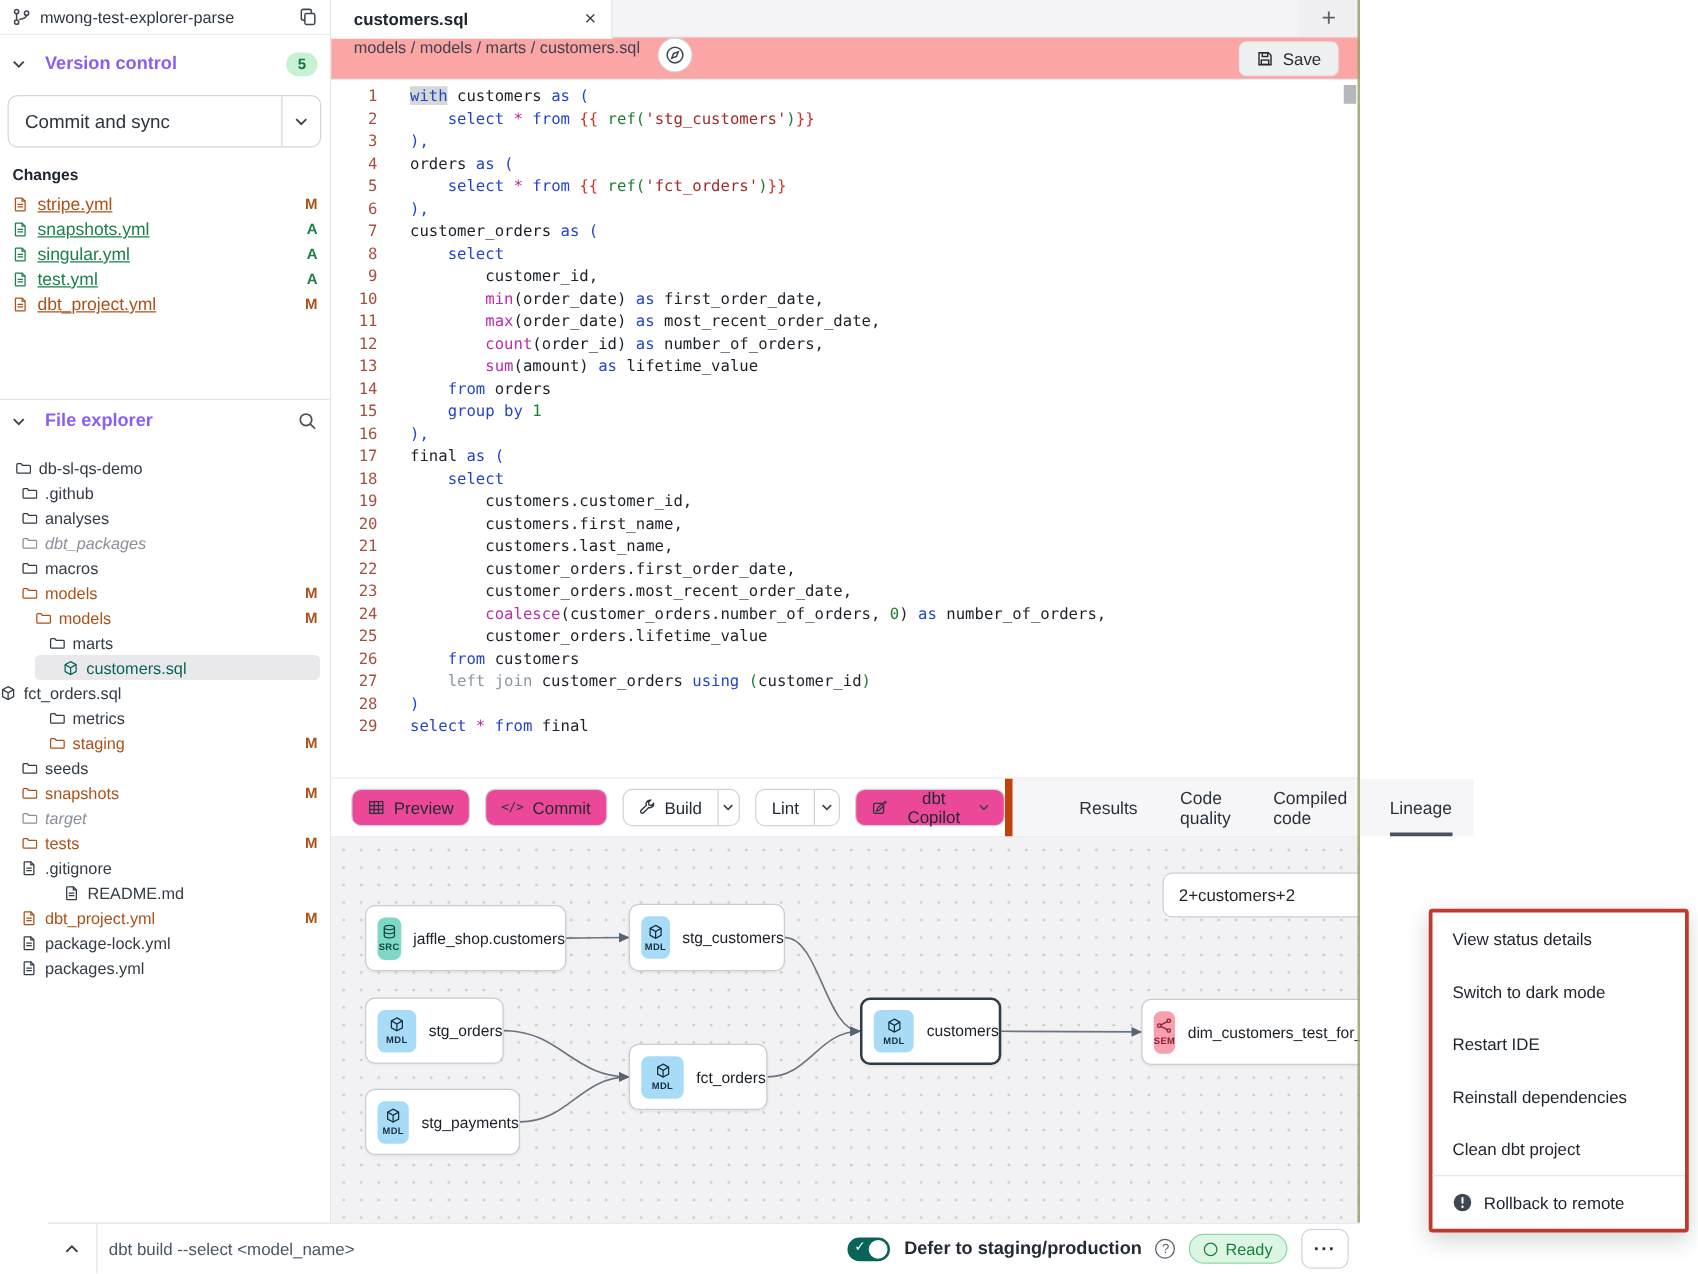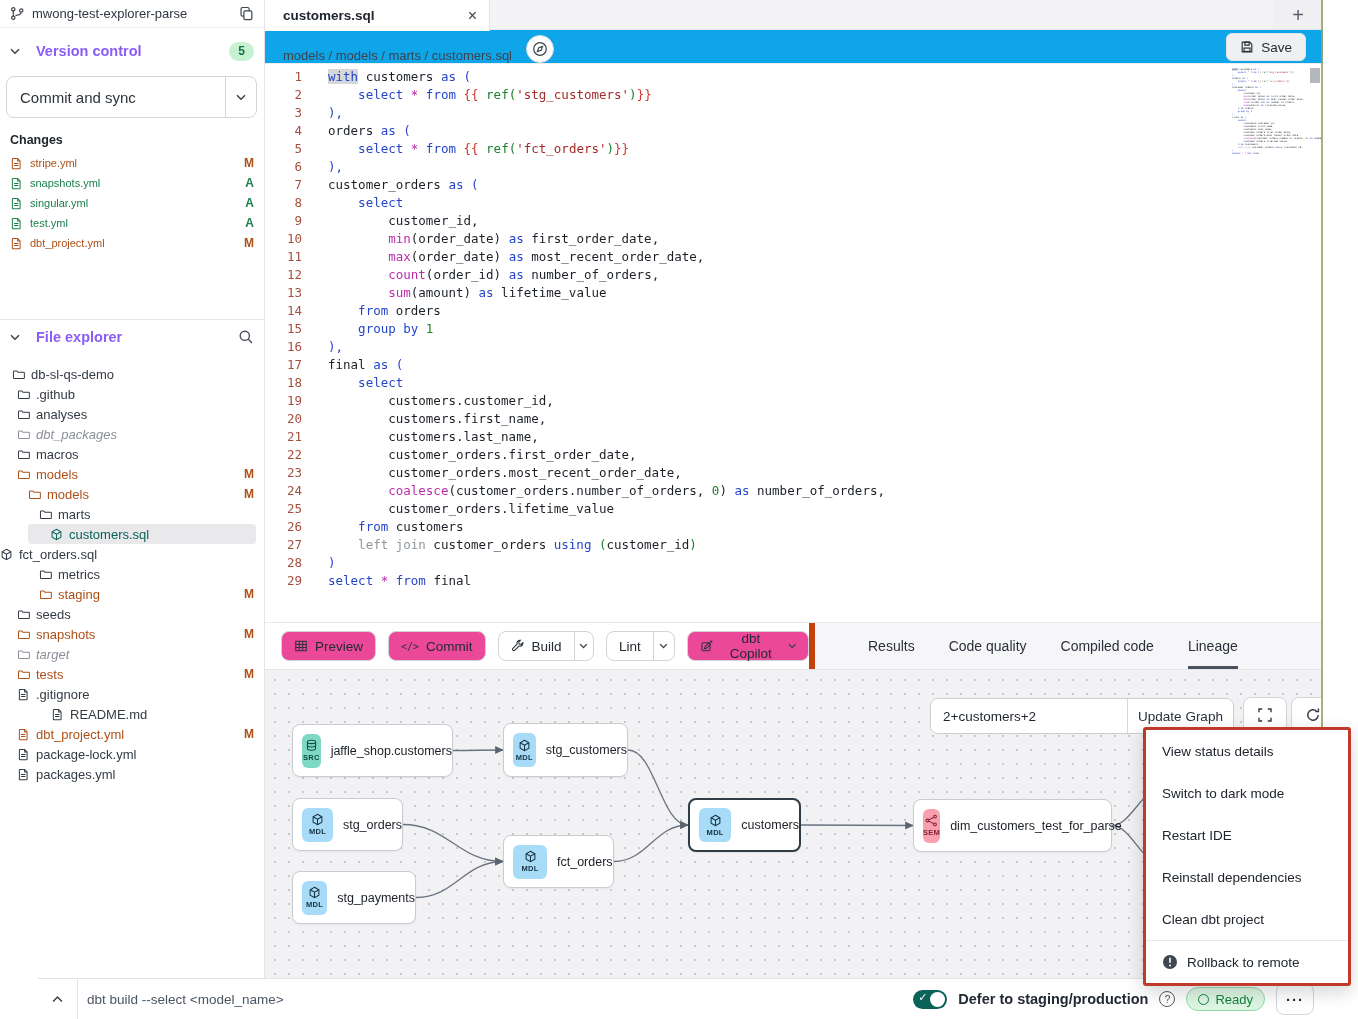--- a/index.html
+++ b/index.html
@@ -1,18 +1,18 @@
 <!DOCTYPE html>
 <html style="--accent: #0a6359; --added: #1a7f4b; --rust: #ad5018; --menured: #c03a2b; --kw: #2545c9; --fn: #bb2daa; --str: #a52a2a; --jj: #cf3327; --ref: #1d8031; --num: #1d8031; --gray: #8f979e; --ln: #a5503e; --ready: #15803d;"><head>
 <meta charset="utf-8">
 <style>
   * { margin:0; padding:0; box-sizing:border-box; }
   html,body { width:1358px; height:1019px; }
   body { font-family:"Liberation Sans","DejaVu Sans",sans-serif; background:#fff; color:#20262e; overflow:hidden; }
-  .app { position:relative; width:1323px; height:1019px; background:#fff; }
+  .app { position:relative; width:1088px; height:1019px; background:#fff; }
 
   
   :root{
     --accent:#0a6359; --added:#1a7f4b; --rust:#ad5018; --menured:#c03a2b;
     --kw:#2545c9; --fn:#bb2daa; --str:#a52a2a; --jj:#cf3327; --ref:#1d8031;
     --num:#1d8031; --gray:#8f979e; --ln:#a5503e; --ready:#15803d;
   }
 
   
   .sidebar { position:absolute; left:0; top:0; width:265px; bottom:41px; background:#fff; border-right:1px solid #e3e4e7; }
@@ -26,21 +26,21 @@
   .spacer { flex:1; }
   .badge { min-width:25px; height:19px; border-radius:10px; background:#c7f2d2; color:#157347; font-size:12px; font-weight:bold; display:flex; align-items:center; justify-content:center; }
 
   .commit-split { margin:12px 7px 0 6px; height:42px; border:1px solid #d2d5da; border-radius:8px; display:flex; background:#fff; overflow:hidden; }
   .commit-main { flex:1; display:flex; align-items:center; padding-left:13px; font-size:15px; color:#2c333d; cursor:pointer; background:none; border:none; font-family:inherit; }
   .commit-caret { width:31px; border:none; border-left:1px solid #d2d5da; background:none; display:flex; align-items:center; justify-content:center; color:#3c434d; cursor:pointer; }
 
   .changes-label { margin:15px 10px 6px; font-size:12.5px; font-weight:bold; color:#20262e; }
   .change-row { height:20px; display:flex; align-items:center; padding:0 10px; cursor:pointer; }
   .change-row svg { flex:0 0 auto; }
-  .change-name { margin-left:7px; font-size:11px; flex:1; white-space:nowrap; }
+  .change-name { margin-left:7px; font-size:14px; flex:1; white-space:nowrap;text-decoration:underline; }
   .change-status { font-size:12px; font-weight:bold; width:14px; text-align:right; }
   .st-M, .st-M .change-name, .st-M .change-status { color:var(--rust); }
   .st-A, .st-A .change-name, .st-A .change-status { color:var(--added); }
 
   .fe-section { position:absolute; top:319px; left:0; right:0; bottom:0; border-top:1px solid #e5e6e8; overflow:hidden; }
   .tree { margin-top:14px; }
   .tree-row { height:20px; display:flex; align-items:center; cursor:pointer; color:#333b45; font-size:13px; }
   .tree-row svg { flex:0 0 auto; }
   .tree-label { margin-left:6px; white-space:nowrap; }
   .tree-status { margin-left:auto; margin-right:10px; font-size:12px; font-weight:bold; }
@@ -50,21 +50,21 @@
 
   
   .main { position:absolute; left:265px; right:0; top:0; bottom:41px; background:#fff; }
   .tabbar { position:absolute; left:0; right:0; top:0; height:30px; background:#f4f4f6; border-bottom:1px solid #e5e6e8; display:flex; }
   .filetab { width:225px; height:31px; background:#fff; border-right:1px solid #e2e3e5; display:flex; align-items:center; padding:0 12px 0 18px; z-index:2; cursor:pointer; }
   .filetab-title { font-size:13.5px; font-weight:600; color:#20262e; flex:1; }
   .tab-close { font-size:16px; color:#3a424c; background:none; border:none; cursor:pointer; line-height:1; }
   .newtab-zone { margin-left:auto; width:50px; background:#f0f0f3; display:flex; align-items:center; justify-content:center; }
   .newtab-btn { font-size:20px; color:#5a626d; background:none; border:none; cursor:pointer; line-height:1; }
 
-  .crumbrow { position:absolute; left:0; right:0; top:30px; height:34px; background:#0ea5e9; border-bottom:1px solid #ececee; display:flex; align-items:flex-end; padding-left:18px; }
+  .crumbrow { position:absolute; left:0; right:0; top:30px; height:34px; background:#fca5a5; border-bottom:1px solid #ececee; display:flex; align-items:flex-start; padding-left:18px; }
   .crumb { font-size:13px; color:#3c434e; }
   .compass-btn { margin-left:14px; width:28px; height:28px; border-radius:50%; border:1px solid #d5d8db; background:#fff; display:flex; align-items:center; justify-content:center; color:#3c434d; cursor:pointer; }
   .save-btn { position:absolute; right:17px; top:3px; height:28px; padding:0 13px; display:flex; gap:7px; align-items:center; background:#eff0f2; border:1px solid #e2e4e7; border-radius:6px; font-size:13.5px; color:#262c33; cursor:pointer; font-family:inherit; }
 
   .editor { position:absolute; left:0; right:0; top:64px; height:558px; overflow:hidden; background:#fff; }
   .codewrap { padding-top:4px; font-family:"DejaVu Sans Mono",monospace; font-size:12.5px; }
   .code-line { display:flex; height:18px; line-height:18px; white-space:pre; }
   .ln { width:37px; text-align:right; color:var(--ln); flex:0 0 auto; }
   .lc { padding-left:26px; color:#1c2128; }
   .c-kw{color:var(--kw);} .c-fn{color:var(--fn);} .c-str{color:var(--str);}

